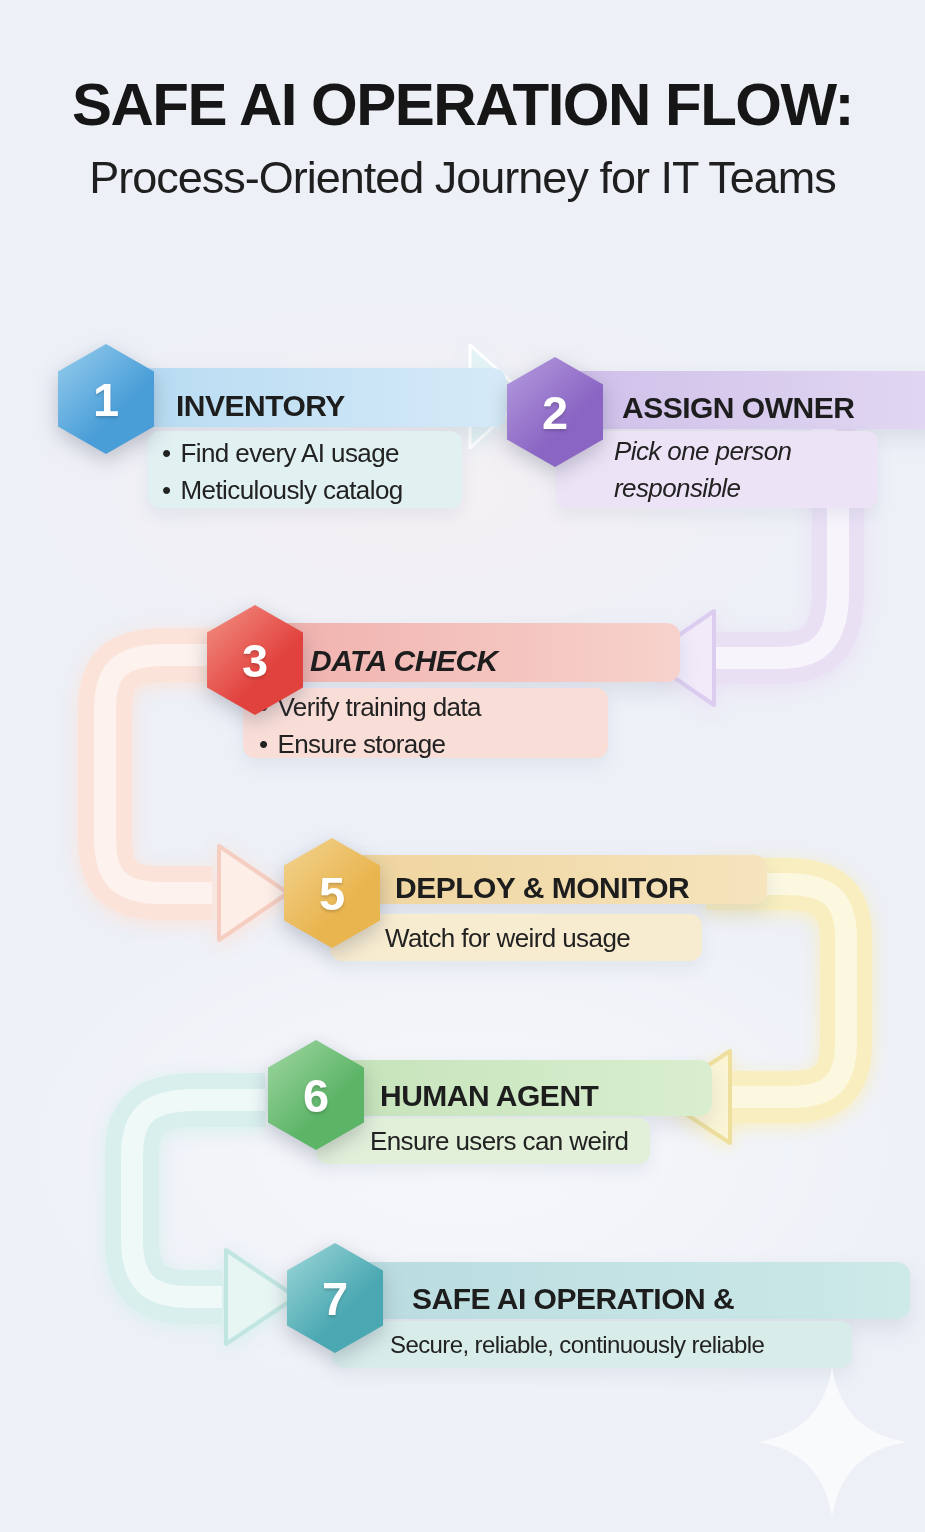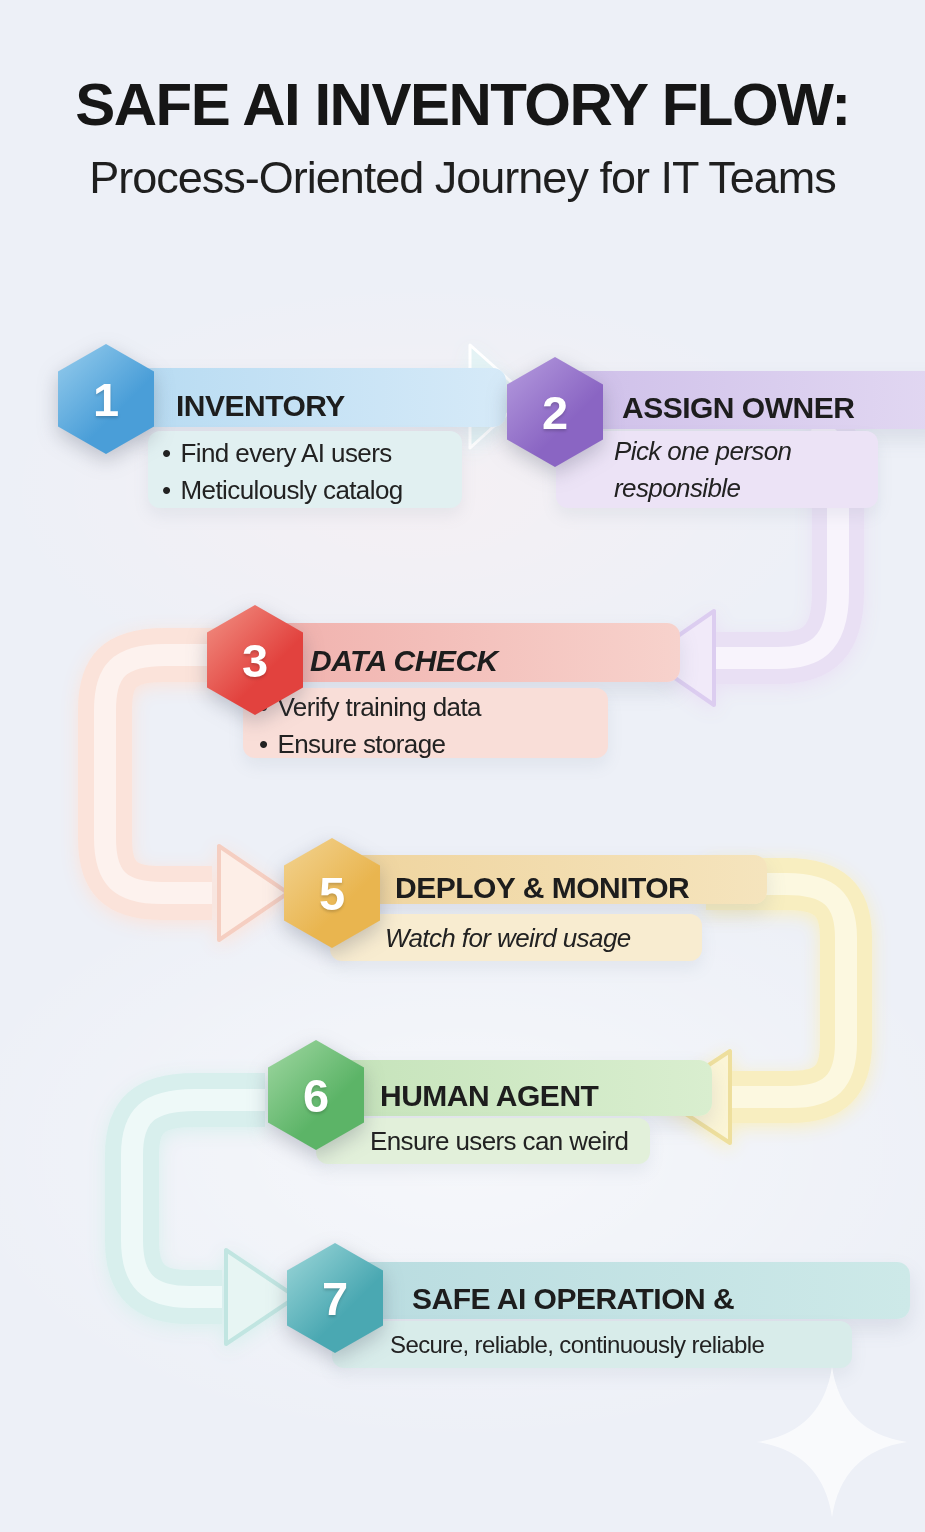--- a/index.html
+++ b/index.html
@@ -74,41 +74,41 @@
   .s2 .details{padding:2px 0 0 58px;font-style:italic;}
   .s2 .details li{white-space:normal;width:250px;}
 
   .s3 .hex-wrap{left:207px;top:605px;}
   .s3 .bar{left:250px;top:623px;width:370px;height:59px;padding-left:60px;font-style:italic;}
   .s3 .box{left:243px;top:688px;width:365px;height:70px;}
   .s3 .details{padding:1px 0 0 16px;}
 
   .s5 .hex-wrap{left:284px;top:838px;}
   .s5 .bar{left:338px;top:855px;width:372px;height:49px;padding-left:57px;text-align:right;}
-  .s5 .box{left:330px;top:914px;width:372px;height:47px;font-style:italic;}
+  .s5 .box{left:330px;top:914px;width:372px;height:47px;}
   .s5 .details{padding:6px 0 0 55px;}
 
   .s6 .hex-wrap{left:268px;top:1040px;}
   .s6 .bar{left:318px;top:1060px;width:332px;height:56px;padding-left:62px;}
   .s6 .box{left:316px;top:1118px;width:334px;height:46px;}
   .s6 .details{padding:5px 0 0 54px;}
 
   .s7 .hex-wrap{left:287px;top:1243px;}
   .s7 .bar{left:340px;top:1262px;width:498px;height:57px;padding-left:72px;}
   .s7 .box{left:332px;top:1321px;width:520px;height:47px;}
   .s7 .details{padding:7px 0 0 58px;font-size:24px;}
 
   .sparkle{position:absolute;left:752px;top:1362px;opacity:.68;}
 </style>
 </head>
 <body style="--bg: #edf0f7; --titletext: #161616; --bodytext: #1f1f1f; --sparkle: #ffffff;">
 
 <div class="canvas-tint"></div>
 
-<div class="title">SAFE AI INVENTORY FLOW:</div>
+<div class="title">SAFE AI OPERATION FLOW:</div>
 <div class="subtitle">Process-Oriented Journey for IT Teams</div>
 
 <svg class="flow" width="925" height="1532" viewBox="0 0 925 1532">
 
   <g style="filter: drop-shadow(rgb(228, 243, 245) 0px 4px 9px);">
     <polygon points="428,377 470,377 470,345 527,396 470,448 470,414 428,414" stroke-width="3" stroke-linejoin="round" fill="#e4f3f5" stroke="#ffffff"></polygon>
   </g>
 
   <g style="filter: drop-shadow(rgb(233, 224, 244) 0px 4px 9px);">
     <path d="M 812,428 C 838,438 838,452 838,478 L 838,592 C 838,648 812,658 778,658 L 716,658" fill="none" stroke-width="52" stroke="#e9e0f4"></path>
@@ -134,21 +134,21 @@
     <polygon points="296,1297 226,1250 226,1344" stroke-width="4" stroke-linejoin="round" fill="#e7f5f3" stroke="#c1e5e1"></polygon>
   </g>
 </svg>
 
 <div class="step s1" style="--hex: #4a9ed8; --hex2: #85c2e8; --bar1: #b7dbf2; --bar2: #d6eaf8; --box: #e1f0f1;">
   <div class="bar">
     <span class="bar-label">INVENTORY</span>
   </div>
   <div class="box">
     <ul class="details bulleted">
-      <li>Find every AI users</li>
+      <li>Find every AI usage</li>
       <li>Meticulously catalog</li>
     </ul>
   </div>
   <div class="hex-wrap">
     <div class="hex">
         <span class="num">1</span>
       </div>
   </div>
 </div>
 

